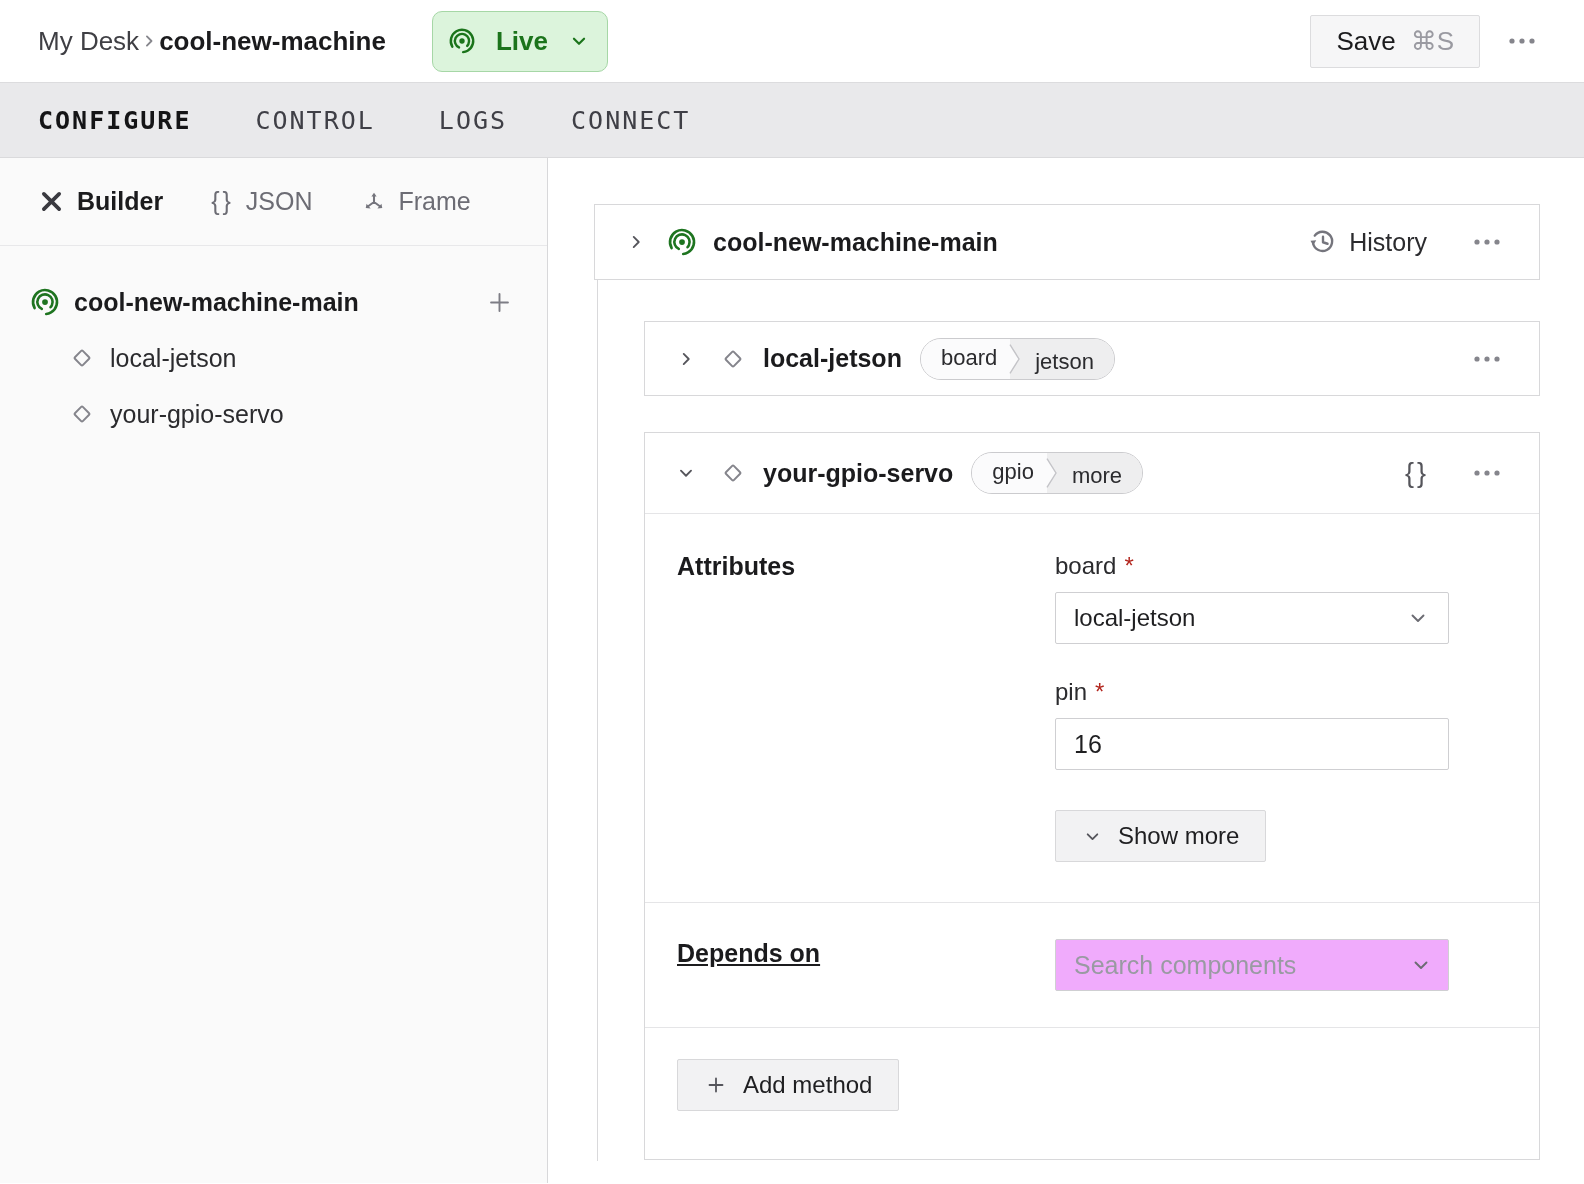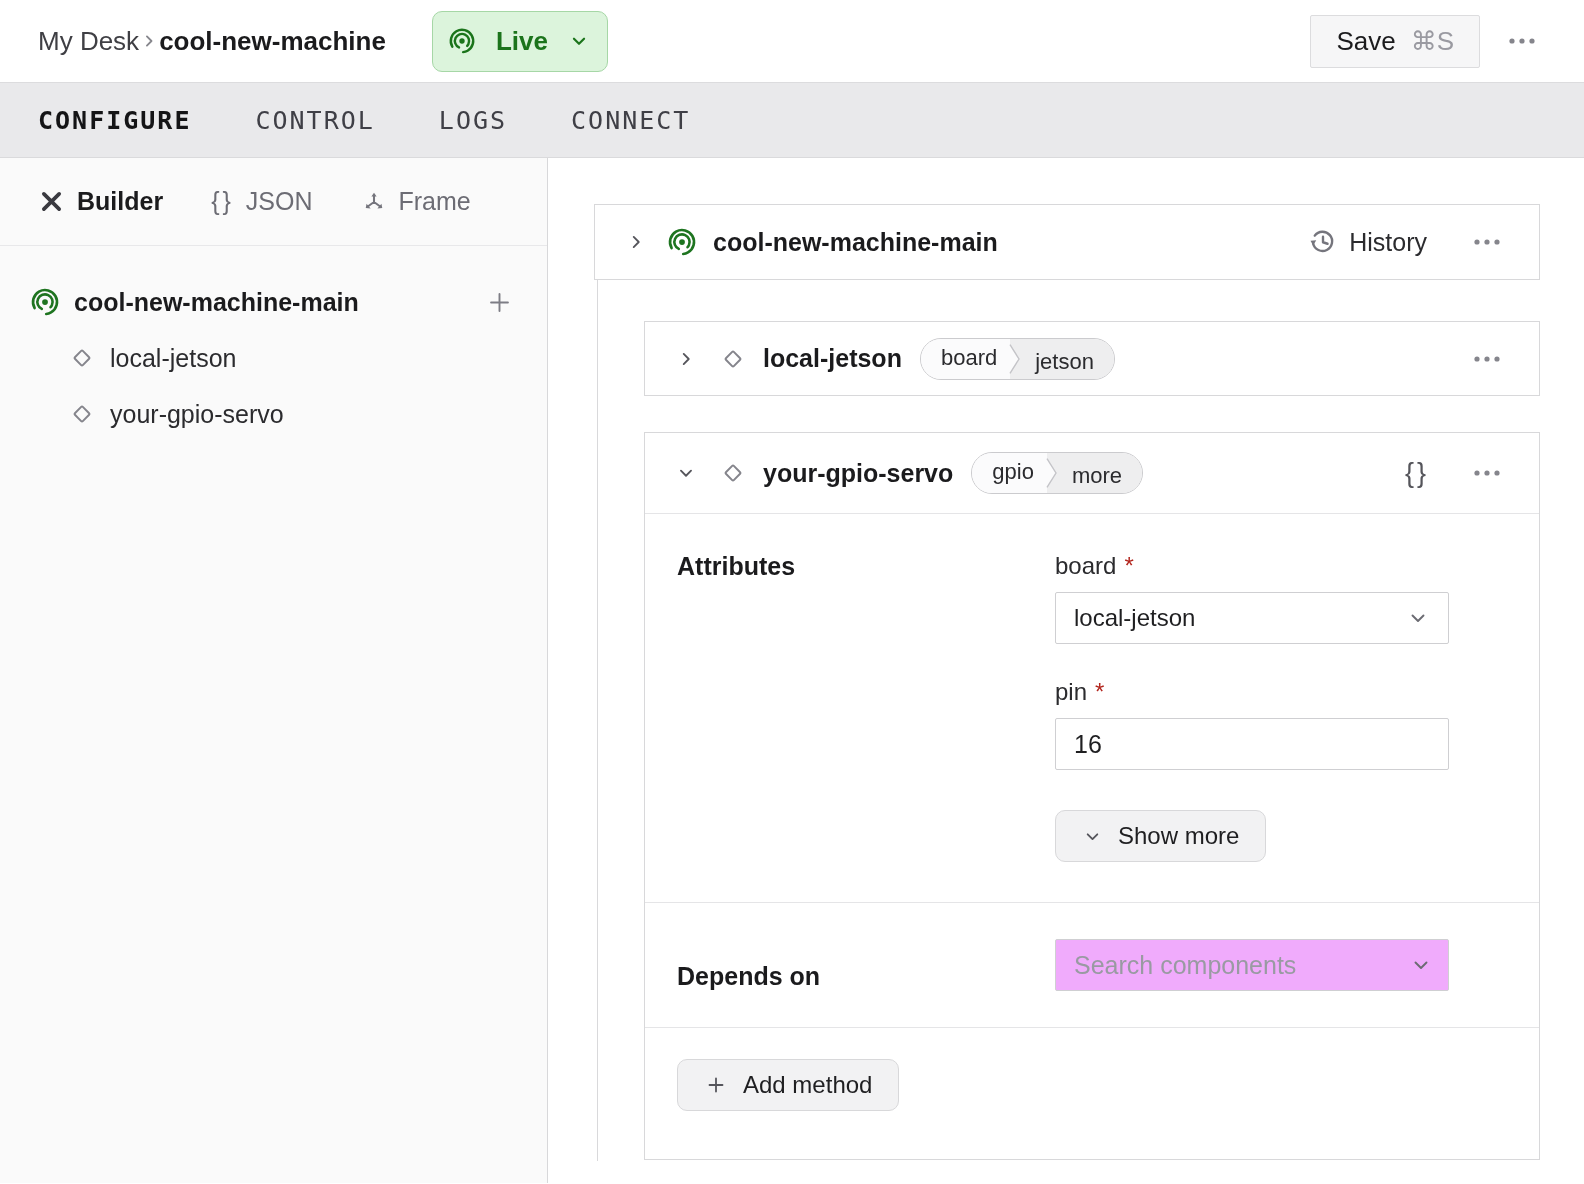--- a/index.html
+++ b/index.html
@@ -79,23 +79,23 @@
   .section-h { flex:0 0 378px; font-size:25px; font-weight:700; color:#1b1b1d; }
   .form-col { flex:1; min-width:0; }
   .field-label { font-size:24px; color:#2b2b2e; margin-bottom:12px; }
   .req { color:#b3261e; margin-left:8px; }
   .field + .field { margin-top:34px; }
   .select-box { height:52px; border:1px solid #cfcfd2; border-radius:2px; background:#fff; display:flex; align-items:center;
     justify-content:space-between; padding:0 18px; font-size:24px; color:#1f1f21; cursor:pointer; }
   .text-input { width:100%; height:52px; border:1px solid #cfcfd2; border-radius:2px; padding:0 18px; font-size:25px;
     color:#1f1f21; font-family:inherit; background:#fff; }
   .gray-btn { display:inline-flex; align-items:center; gap:15px; height:52px; padding:3px 26px; background:#f2f2f3;
-    border:1px solid #d8d8da; border-radius:10px; font-size:24px; color:#1f1f21; cursor:pointer; }
+    border:1px solid #d8d8da; border-radius:2px; font-size:24px; color:#1f1f21; cursor:pointer; }
   .show-more { margin-top:40px; }
-  .section-depends { align-items:flex-end; padding-top:36px; padding-bottom:36px; }
+  .section-depends { align-items:flex-start; padding-top:36px; padding-bottom:36px;text-decoration:underline; }
   .search-select { position:relative; }
   .search-select input { width:100%; height:52px; border:1px solid #cfcfd2; border-radius:2px; padding:0 56px 0 18px;
     font-size:25px; font-family:inherit; color:#1f1f21; background:#f0abfc; }
   .search-select input::placeholder { color:#999aa2; }
   .search-select .sel-chev { position:absolute; right:16px; top:50%; transform:translateY(-50%); pointer-events:none; display:flex; }
   .section-capture { align-items:flex-start; padding-top:31px; padding-bottom:48px; }
   .section-capture .section-h { padding-top:7px; }
 </style>
 </head>
 <body>

